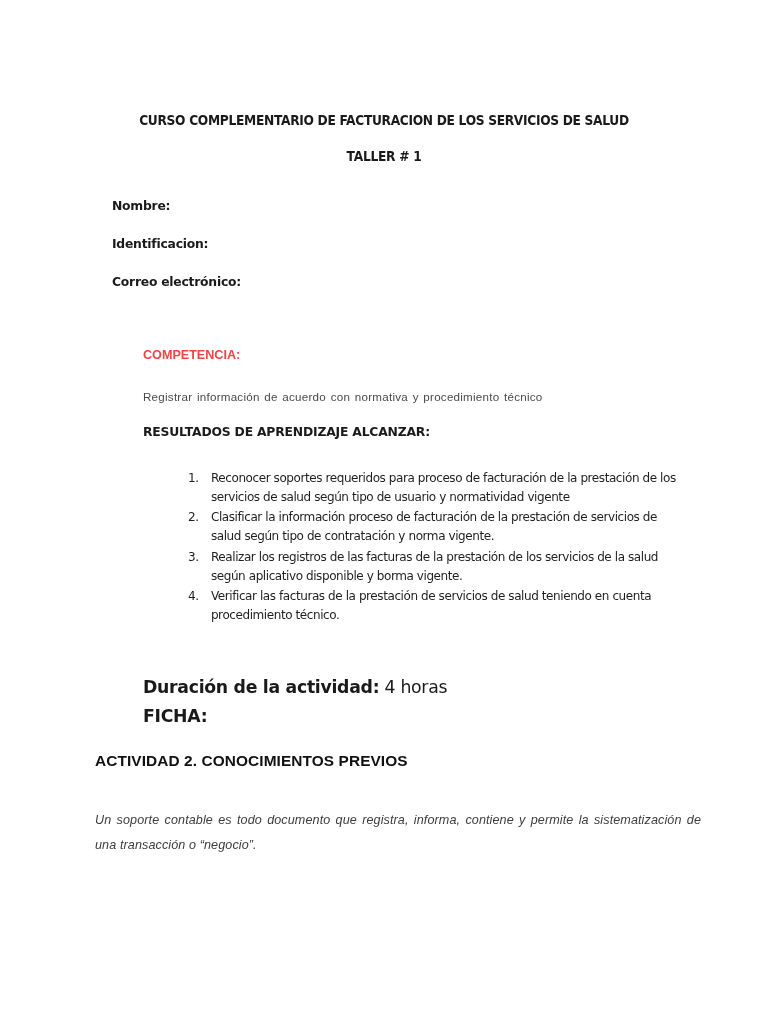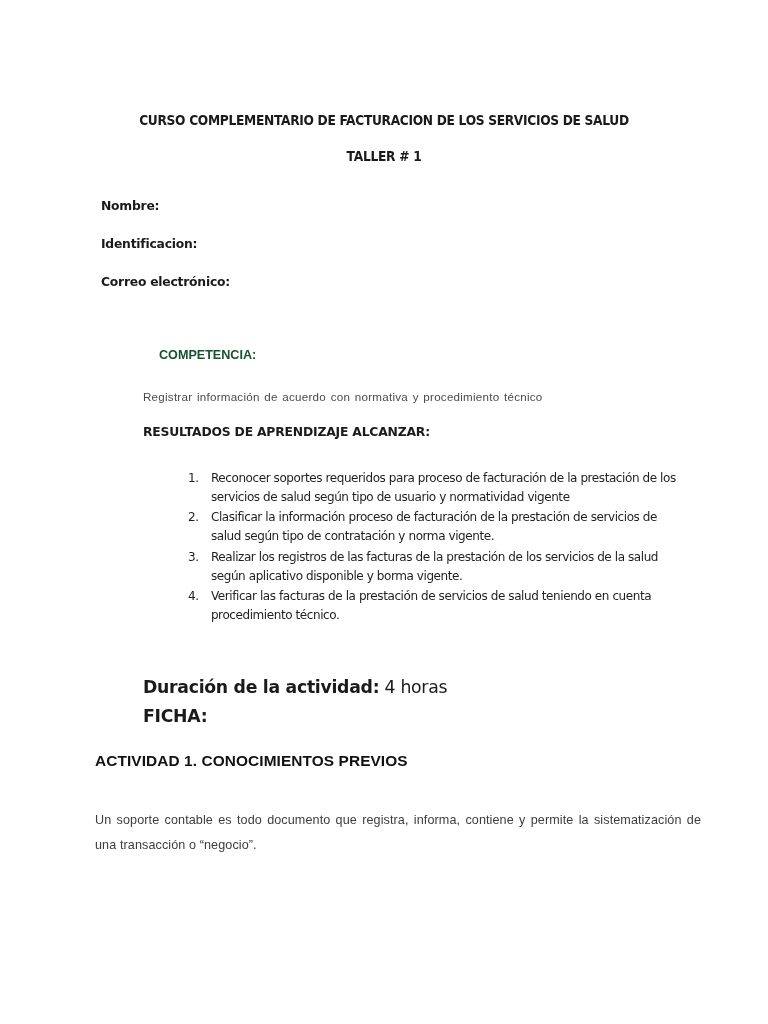--- a/index.html
+++ b/index.html
@@ -50,21 +50,21 @@
     font-weight: bold;
     letter-spacing: -0.3px;
     color: #1a1a1a;
     transform: scaleX(0.93);
     transform-origin: center center;
   }
 
   
   .fields {
     position: absolute;
-    left: 101px;
+    left: 112px;
     top: 198px;
     width: 420px;
   }
   .field-label {
     font-family: "DejaVu Sans", sans-serif;
     font-size: 13px;
     font-weight: bold;
     color: #1a1a1a;
     letter-spacing: -0.25px;
     margin-bottom: 23px;
@@ -85,23 +85,22 @@
     font-weight: bold;
     color: #1a1a1a;
     letter-spacing: -0.2px;
     transform: scaleX(0.95);
     transform-origin: left center;
   }
   .head-arial {
     font-family: "Liberation Sans", sans-serif;
     font-size: 12.6px;
     font-weight: bold;
-    color: #14532d;
+    color: #ef4444;
     letter-spacing: 0px;
-    margin-left: 16px;
   }
   .competence-text {
     margin-top: 28px;
     margin-bottom: 21px;
     font-family: "Liberation Sans", sans-serif;
     font-size: 11.6px;
     font-weight: normal;
     color: #4a4a4a;
     letter-spacing: 0.25px;
     word-spacing: 1.2px;
@@ -170,20 +169,21 @@
     position: absolute;
     left: 95px;
     top: 808px;
     width: 606px;
     font-family: "Liberation Sans", sans-serif;
     font-size: 12.6px;
     color: #3d3d3d;
     line-height: 2.02;
     text-align: justify;
     letter-spacing: 0.1px;
+    font-style: italic;
   }
   .body-paragraph > span { display: inline; }
 </style>
 </head>
 <body>
 
 <div class="page">
 
   <div class="title-block">
     <div class="doc-title">CURSO COMPLEMENTARIO DE FACTURACION DE LOS SERVICIOS DE SALUD</div>
@@ -224,19 +224,19 @@
   <div class="duration-block">
     <div class="row">
       <span class="lbl">Duración de la actividad:</span>
       <span class="val">4 horas</span>
     </div>
     <div class="row">
       <span class="lbl">FICHA:</span>
     </div>
   </div>
 
-  <div class="activity-heading">ACTIVIDAD 1. CONOCIMIENTOS PREVIOS</div>
+  <div class="activity-heading">ACTIVIDAD 2. CONOCIMIENTOS PREVIOS</div>
 
   <div class="body-paragraph">
     <span>Un soporte contable es todo documento que registra, informa, contiene y permite la sistematización de una transacción o “negocio”.</span>
   </div>
 
 </div>
 
 </body></html>

